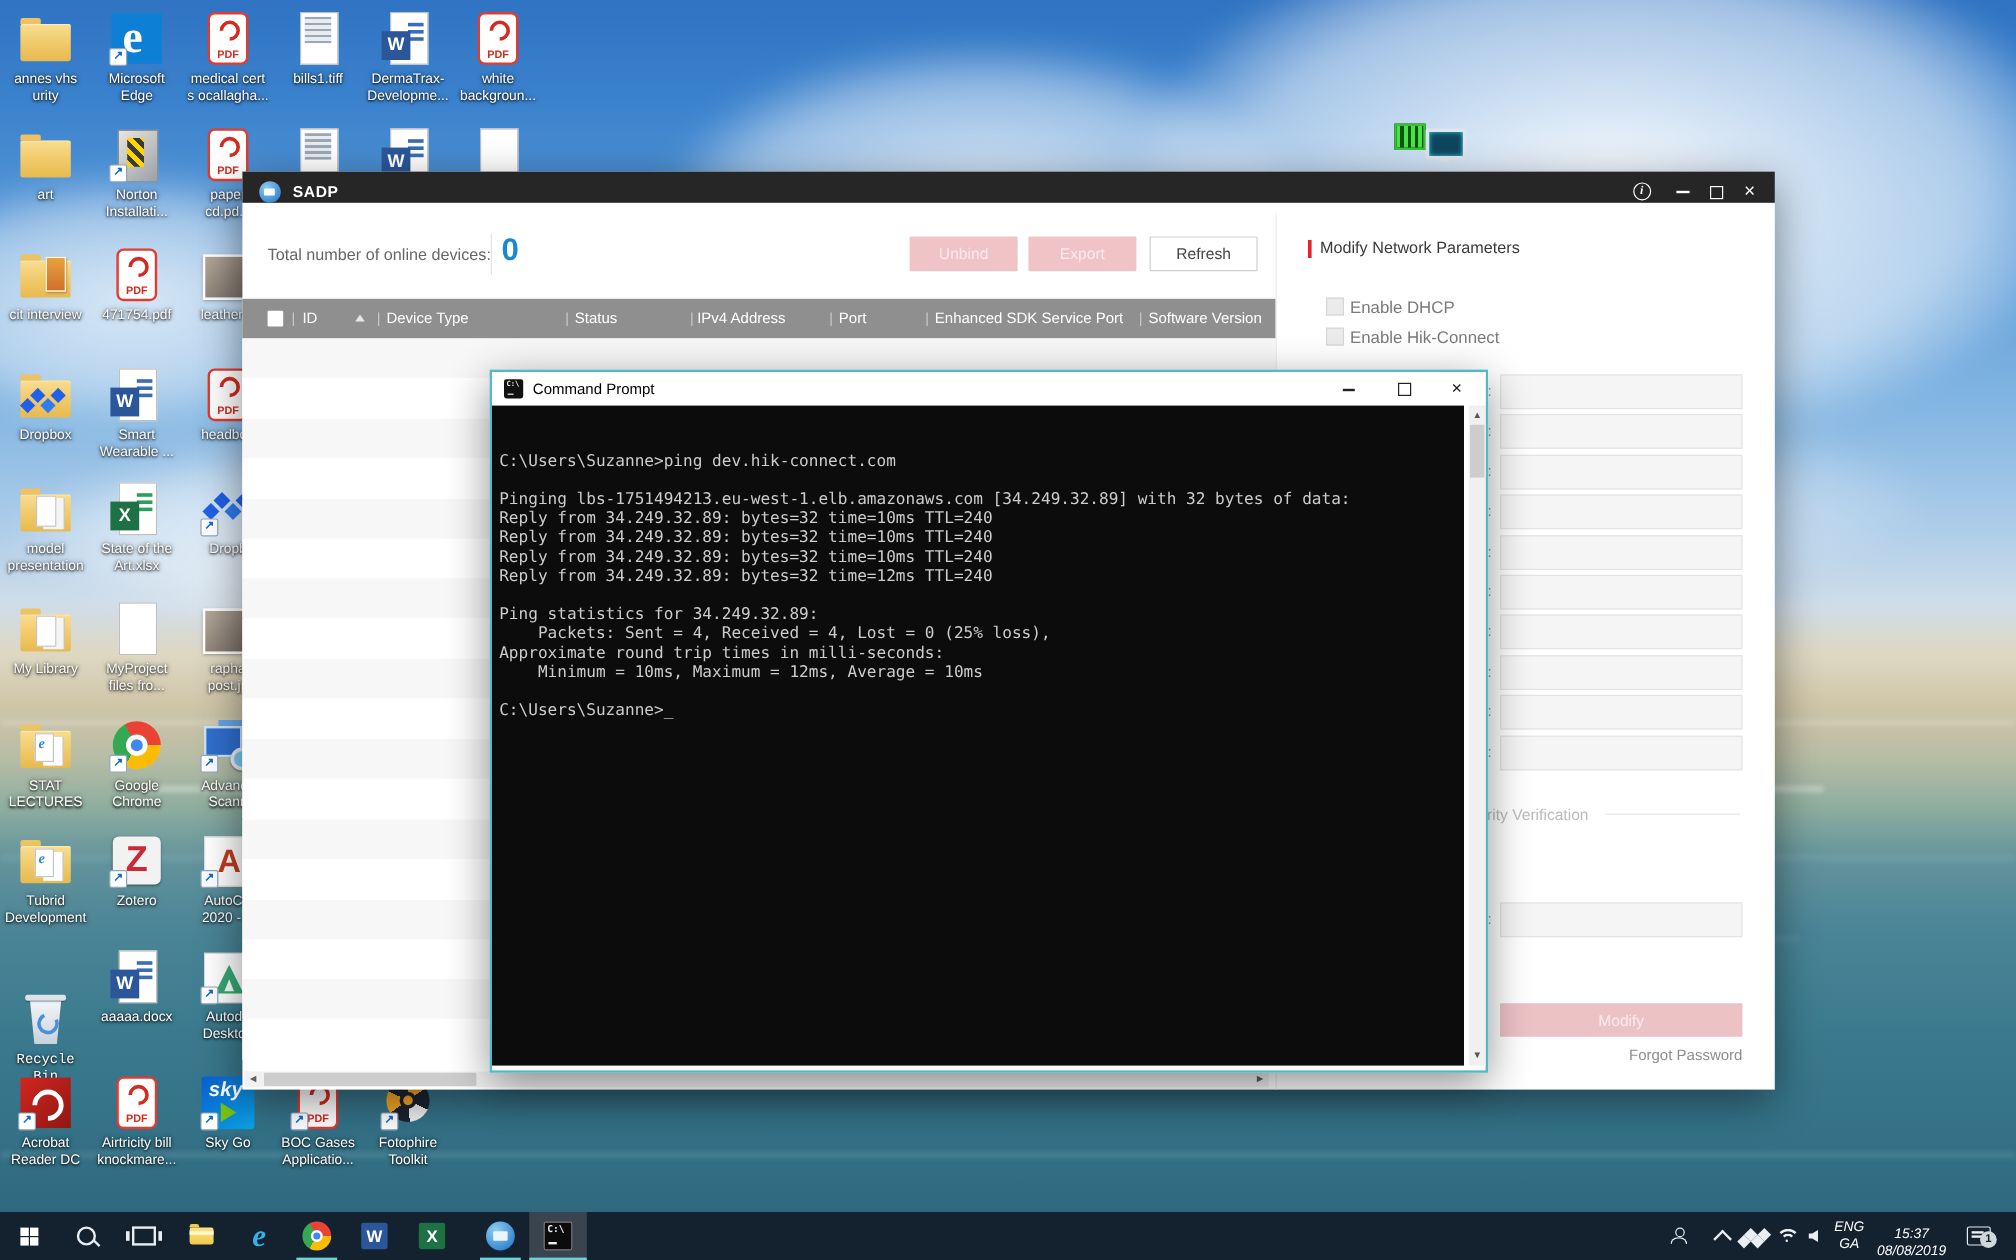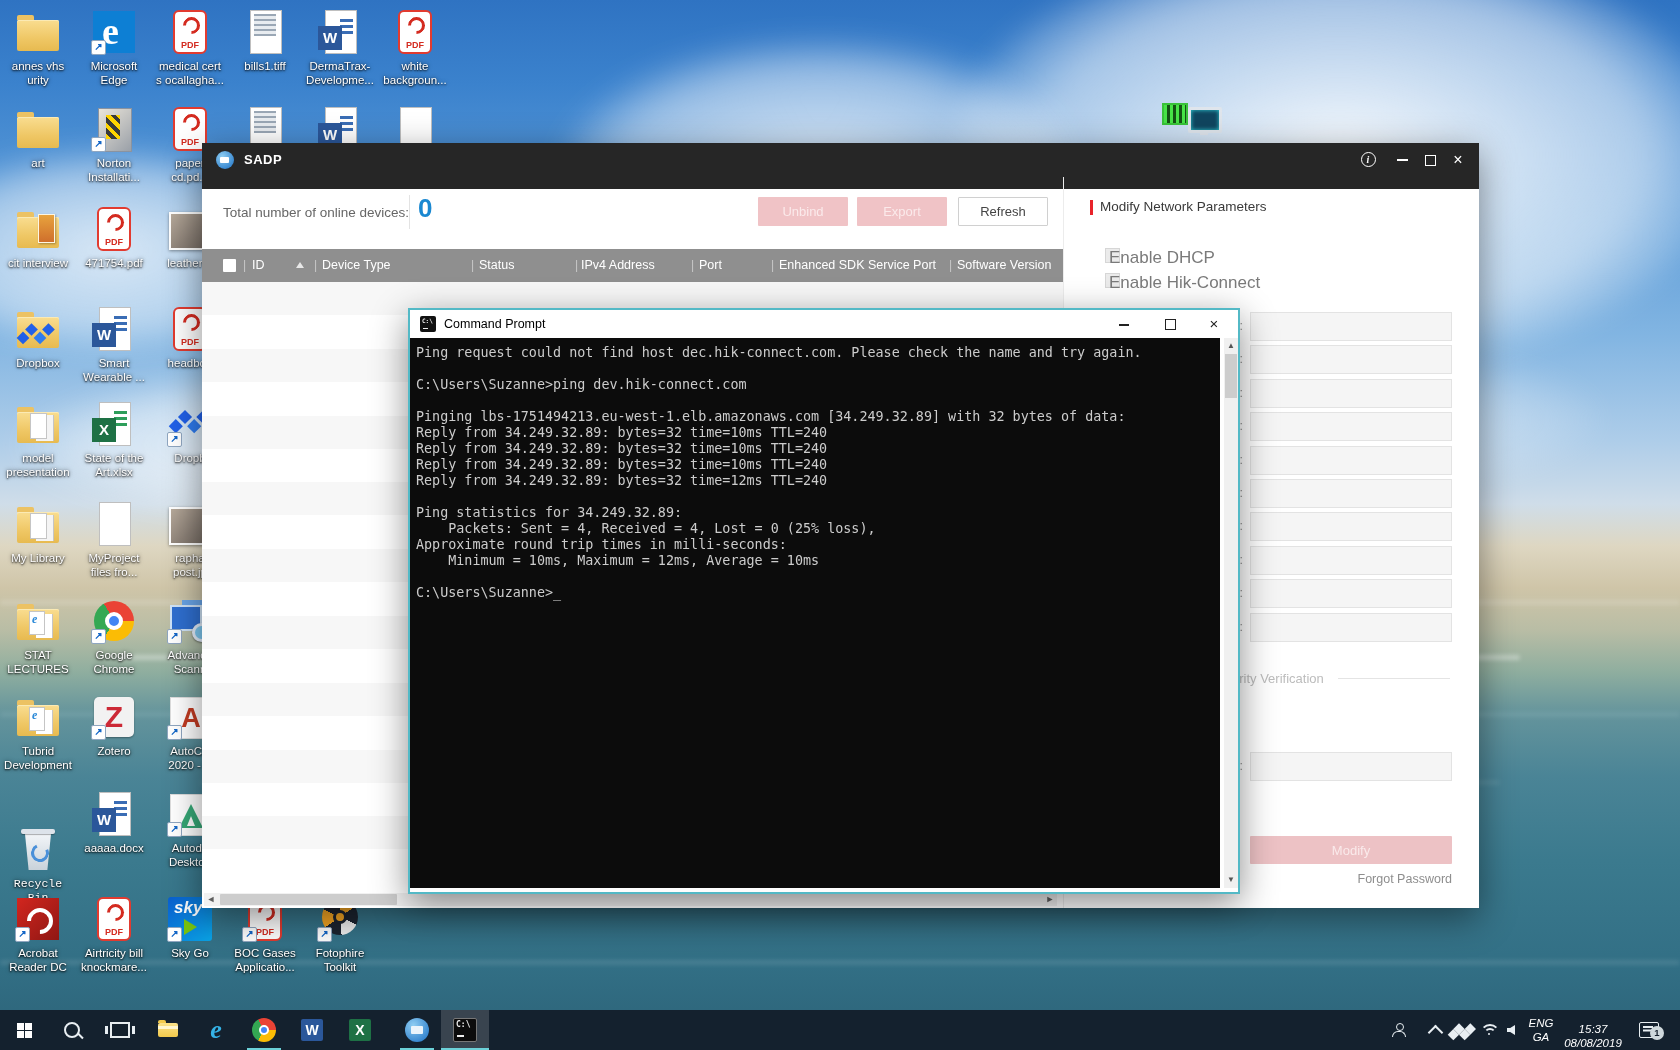--- a/index.html
+++ b/index.html
@@ -107,21 +107,21 @@
     box-shadow:13px -13px 0 #2160e8,13px 0 0 #2f7cf0,0 13px 0 #2160e8;}
   .t-greenchip .art{left:0;top:0;width:22px;height:18px;background:#0c120c;border:2px solid #39c239;
     background-image:repeating-linear-gradient(90deg,#47e447 0 3px,#145214 3px 6px);}
   .t-monitor .art{left:0;top:0;width:28px;height:20px;background:#10455f;border:3px solid #dfe5ec;
     border-radius:2px;box-shadow:inset 0 0 4px #2fd0d8;}
   .t-monitor .art::after{content:"";position:absolute;left:9px;top:20px;width:8px;height:5px;background:#dfe5ec;}
 
   
   .win{position:absolute;box-shadow:0 10px 34px rgba(0,0,0,.45);}
   #sadp{left:202px;top:143px;width:1277px;height:765px;background:#fff;z-index:10;}
-  #sadp-title{position:absolute;left:0;top:0;right:0;height:46px;background:#262626;}
+  #sadp-title{position:absolute;left:0;top:0;right:0;height:26px;background:#262626;}
   #sadp-appicon{position:absolute;left:14px;top:8px;width:18px;height:18px;border-radius:50%;
     background:radial-gradient(circle at 35% 30%,#8ecdf2,#1a6fc4);}
   #sadp-appicon::before{content:"";position:absolute;left:4px;top:6px;width:9px;height:6px;
     background:#fff;border-radius:1px;}
   #sadp-title .wtitle{position:absolute;left:42px;top:0;line-height:34px;color:#fff;
     font-size:13px;font-weight:700;letter-spacing:.5px;}
   .tbtn{position:absolute;top:0;width:30px;height:34px;color:#fff;text-align:center;cursor:pointer;}
   .tbtn .bar{display:inline-block;width:11px;height:2px;background:#fff;margin-top:16px;}
   .tbtn .box{display:inline-block;width:9px;height:9px;border:1.5px solid #fff;margin-top:12px;}
   .tbtn .x{font-size:16px;line-height:34px;}
@@ -142,21 +142,21 @@
   .stripe{position:absolute;left:0;width:861px;height:33px;}
   #sadp-hscroll{position:absolute;left:2px;top:750px;width:853px;height:13px;background:#f1f1f1;}
   .harrow{position:absolute;top:0;width:14px;height:13px;color:#5f5f5f;font-size:9px;line-height:13px;
     text-align:center;background:#f1f1f1;}
   #hthumb{position:absolute;left:16px;top:1px;width:177px;height:11px;background:#cdcdcd;border-radius:1px;}
   #panel-divider{position:absolute;left:861px;top:34px;bottom:0;width:1px;background:#ececec;}
   #panel-titlebar{position:absolute;left:888px;top:57px;width:3px;height:15px;background:#e8232a;}
   #panel-title{position:absolute;left:898px;top:56px;font-size:13.5px;color:#3a3a3a;}
   .pcheck-row{position:absolute;left:903px;height:14px;}
   .pcheck{position:absolute;left:0;top:0;width:13px;height:13px;background:#ebebeb;border:1px solid #d6d6d6;}
-  .pcheck-label{position:absolute;left:4px;top:0;font-size:17px;color:#7a7a7a;white-space:nowrap;}
+  .pcheck-label{position:absolute;left:20px;top:0;font-size:14px;color:#7a7a7a;white-space:nowrap;}
   .pfield{position:absolute;left:1048px;width:200px;height:27px;background:#f5f5f5;border:1px solid #e3e3e3;}
   .pfrag{position:absolute;width:60px;text-align:right;font-size:12.5px;color:#8f8f8f;}
   #sec-legend{position:absolute;left:1030px;top:528px;font-size:13px;color:#bcbcbc;}
   #sec-line{position:absolute;left:1136px;top:535px;width:112px;height:1px;background:#e4e4e4;}
   #btn-modify{position:absolute;left:1048px;top:693px;width:202px;height:28px;border:none;
     background:#edc2c5;color:#faeaeb;font-size:13px;border-radius:1px;}
   #forgot{position:absolute;left:1048px;top:729px;width:202px;text-align:right;font-size:12.5px;color:#8e8e8e;}
 
   
   #cmd{left:408px;top:308px;width:828px;height:582px;background:#fff;border:2px solid #53b9c6;z-index:20;}
@@ -735,21 +735,20 @@
 
   <div class="win" id="cmd">
     <div id="cmd-title">
       <span id="cmd-appicon"></span>
       <span class="wtitle">Command Prompt</span>
       <span class="ctbtn" style="right:92px;"><span class="bar"></span></span>
       <span class="ctbtn" style="right:46px;"><span class="box"></span></span>
       <span class="ctbtn" style="right:2px;"><span class="x">×</span></span>
     </div>
     <div id="console">
-        <div class="cline" style="top: 7px;">Ping request could not find host dec.hik-connect.com. Please check the name and try again.</div>
         <div class="cline" style="top: 23px;"></div>
         <div class="cline" style="top: 39px;">C:\Users\Suzanne&gt;ping dev.hik-connect.com</div>
         <div class="cline" style="top: 55px;"></div>
         <div class="cline" style="top: 71px;">Pinging lbs-1751494213.eu-west-1.elb.amazonaws.com [34.249.32.89] with 32 bytes of data:</div>
         <div class="cline" style="top: 87px;">Reply from 34.249.32.89: bytes=32 time=10ms TTL=240</div>
         <div class="cline" style="top: 103px;">Reply from 34.249.32.89: bytes=32 time=10ms TTL=240</div>
         <div class="cline" style="top: 119px;">Reply from 34.249.32.89: bytes=32 time=10ms TTL=240</div>
         <div class="cline" style="top: 135px;">Reply from 34.249.32.89: bytes=32 time=12ms TTL=240</div>
         <div class="cline" style="top: 151px;"></div>
         <div class="cline" style="top: 167px;">Ping statistics for 34.249.32.89:</div>

